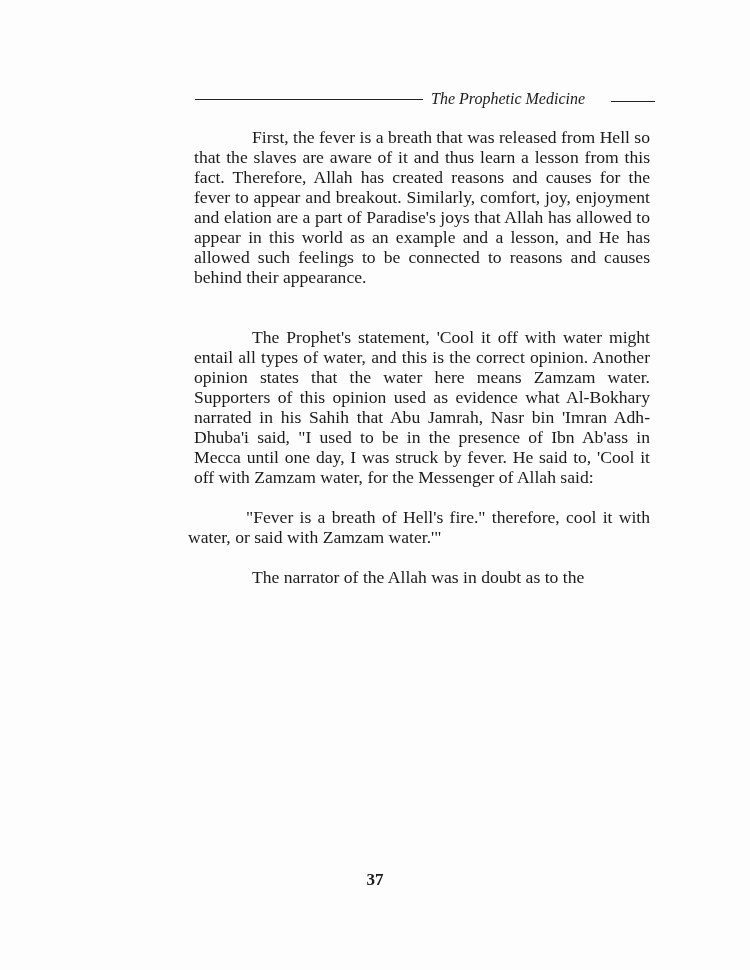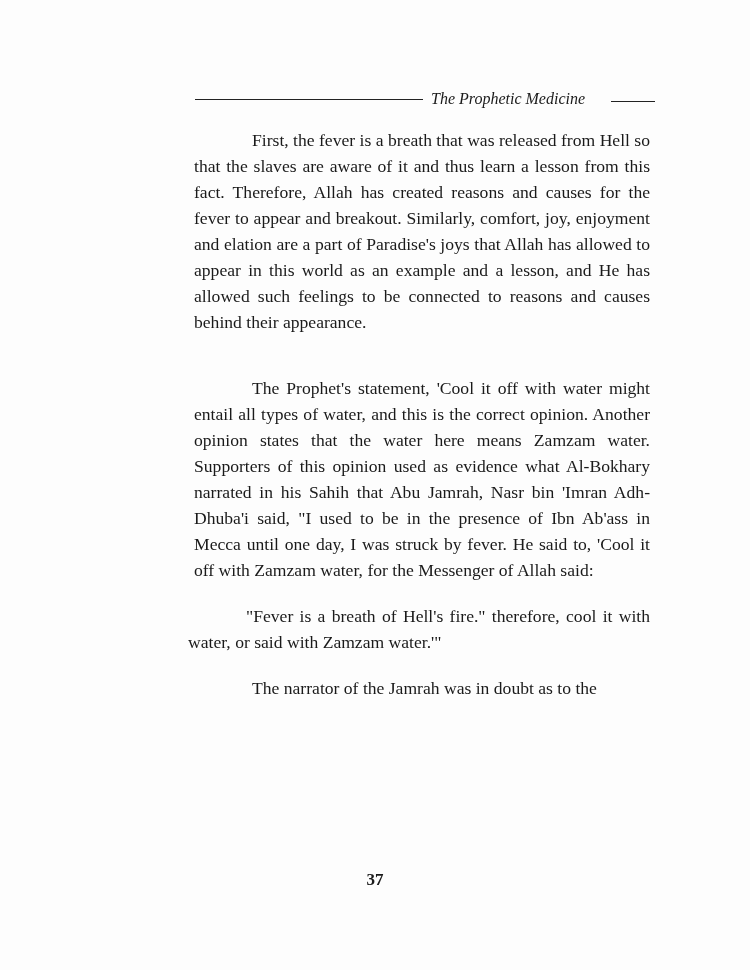--- a/index.html
+++ b/index.html
@@ -3,21 +3,21 @@
 <meta charset="utf-8">
 <style>
   html, body { margin: 0; padding: 0; background: #ffffff; }
   body { width: 750px; height: 970px; position: relative; overflow: hidden;
          font-family: "Liberation Serif", "DejaVu Serif", serif; color: #1a1a1a; }
   .page { position: absolute; left: 0; top: 0; width: 750px; height: 970px; background: #fdfdfd; }
   .header { position: absolute; top: 90px; left: 195px; width: 460px; height: 22px; }
   .rule-left { position: absolute; left: 0; top: 9px; width: 228px; height: 0; border-top: 1.5px solid #222; }
   .header-title { position: absolute; left: 236px; top: 0; font-style: italic; font-size: 16px; white-space: nowrap; }
   .rule-right { position: absolute; left: 416px; top: 11px; width: 44px; height: 0; border-top: 1.5px solid #222; }
-  .body { position: absolute; left: 194px; top: 127px; width: 456px; font-size: 17.6px; line-height: 26px; }
+  .body { position: absolute; left: 194px; top: 127px; width: 456px; font-size: 17.6px; line-height: 20px; }
   .para { margin: 0; text-align: justify; text-indent: 58px; }
   .gap { height: 20px; }
   .para.hadith { margin-left: -6px; width: 462px; }
   .pagenum { position: absolute; top: 870px; left: 0; width: 750px; text-align: center; font-weight: bold; font-size: 17px; padding-left: 0; box-sizing: border-box; }
 </style>
 </head>
 <body>
 
 <div class="page">
   <div class="header">
@@ -27,17 +27,17 @@
   </div>
 
   <div class="body">
     <p class="para">First, the fever is a breath that was released from Hell so that the slaves are aware of it and thus learn a lesson from this fact. Therefore, Allah has created reasons and causes for the fever to appear and breakout. Similarly, comfort, joy, enjoyment and elation are a part of Paradise's joys that Allah has allowed to appear in this world as an example and a lesson, and He has allowed such feelings to be connected to reasons and causes behind their appearance.</p>
     <div class="gap"></div>
     <div class="gap"></div>
     <p class="para">The Prophet's statement, 'Cool it off with water might entail all types of water, and this is the correct opinion. Another opinion states that the water here means Zamzam water. Supporters of this opinion used as evidence what Al-Bokhary narrated in his Sahih that Abu Jamrah, Nasr bin 'Imran Adh-Dhuba'i said, "I used to be in the presence of Ibn Ab'ass in Mecca until one day, I was struck by fever. He said to, 'Cool it off with Zamzam water, for the Messenger of Allah said:</p>
     <div class="gap"></div>
     <p class="para hadith">"Fever is a breath of Hell's fire." therefore, cool it with water, or said with Zamzam water.'"</p>
     <div class="gap"></div>
-    <p class="para">The narrator of the Jamrah was in doubt as to the</p>
+    <p class="para">The narrator of the Allah was in doubt as to the</p>
   </div>
 
   <div class="pagenum">37</div>
 </div>
 
 </body></html>

